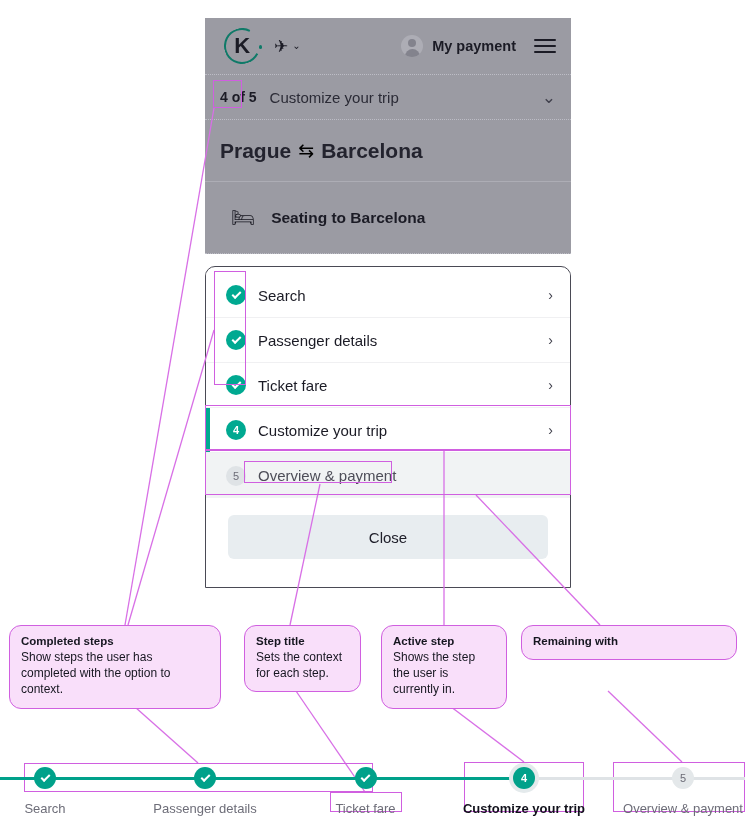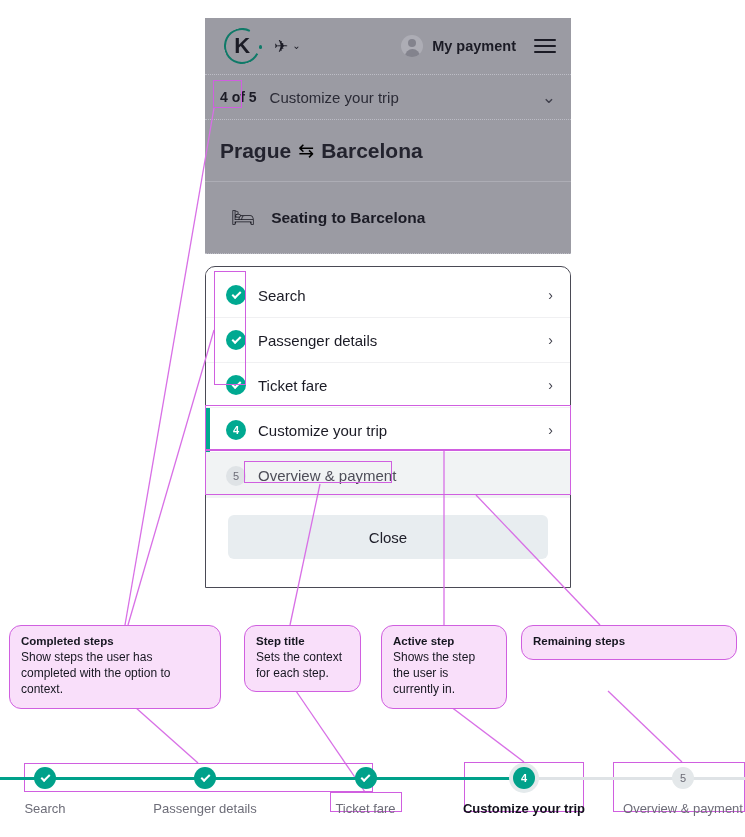--- a/index.html
+++ b/index.html
@@ -341,21 +341,21 @@
   </div>
   <div class="callout co3">
     <div class="c-title">Active step</div>
     <div class="c-body">Shows the step the user is currently in.</div>
   </div>
   <div class="callout co2">
     <div class="c-title">Step title</div>
     <div class="c-body">Sets the context for each step.</div>
   </div>
   <div class="callout co4">
-    <div class="c-title">Remaining steps</div>
+    <div class="c-title">Remaining with</div>
   </div>
 
   <div class="bstepper">
     <div class="bline"></div>
     <div class="bline-done"></div>
 
     <div class="bnode" style="left:0px;width:90px;">
       <div class="bdot done">
           <i class="tick"></i>
         </div>

